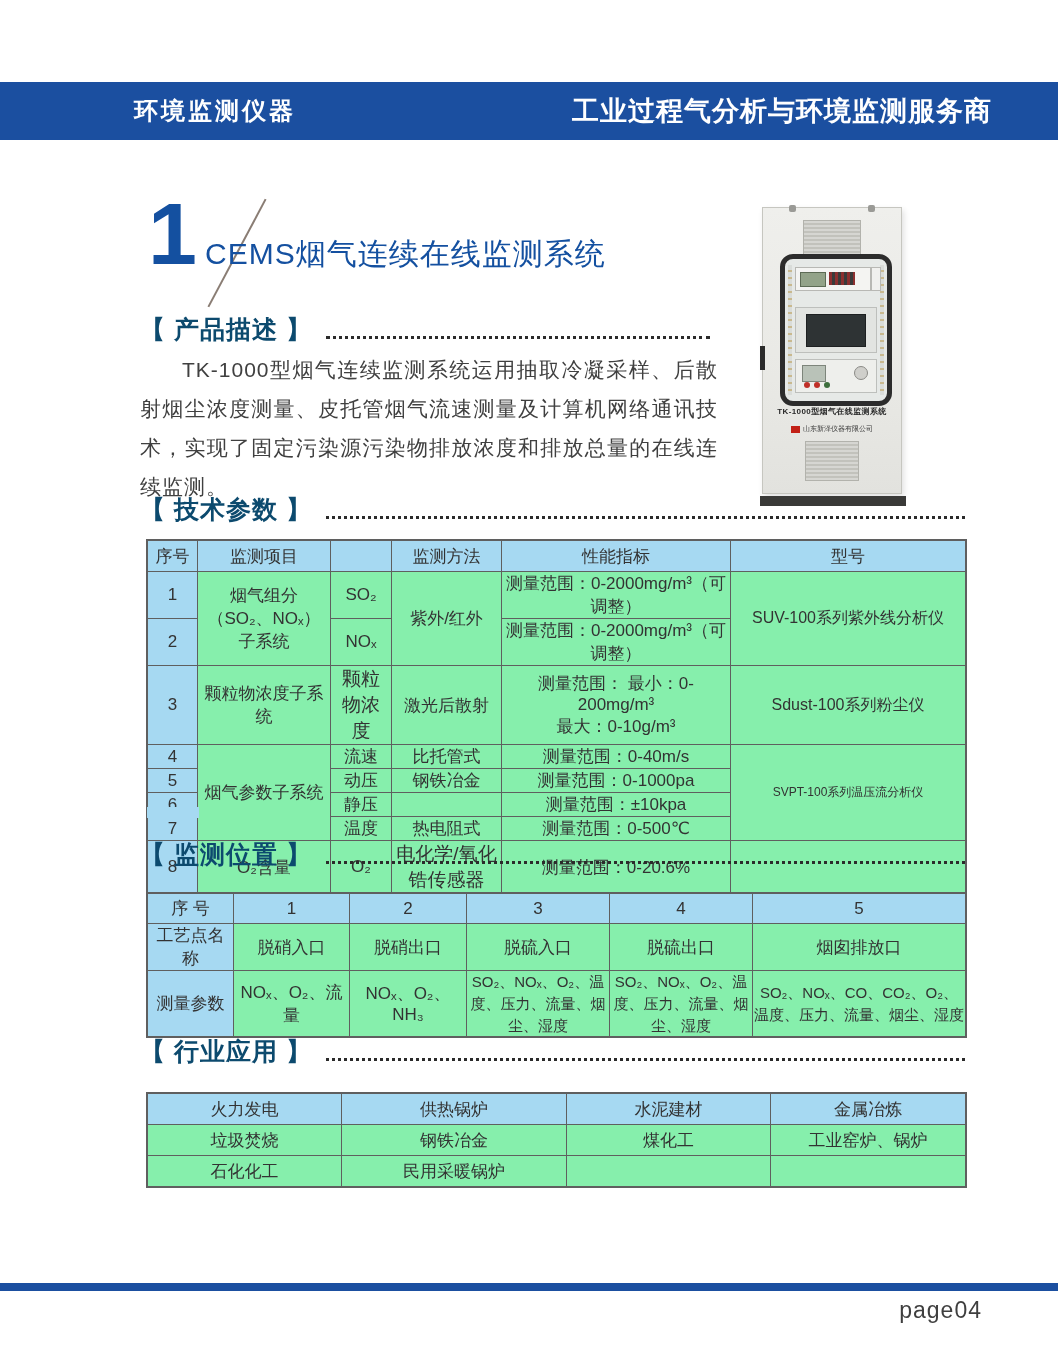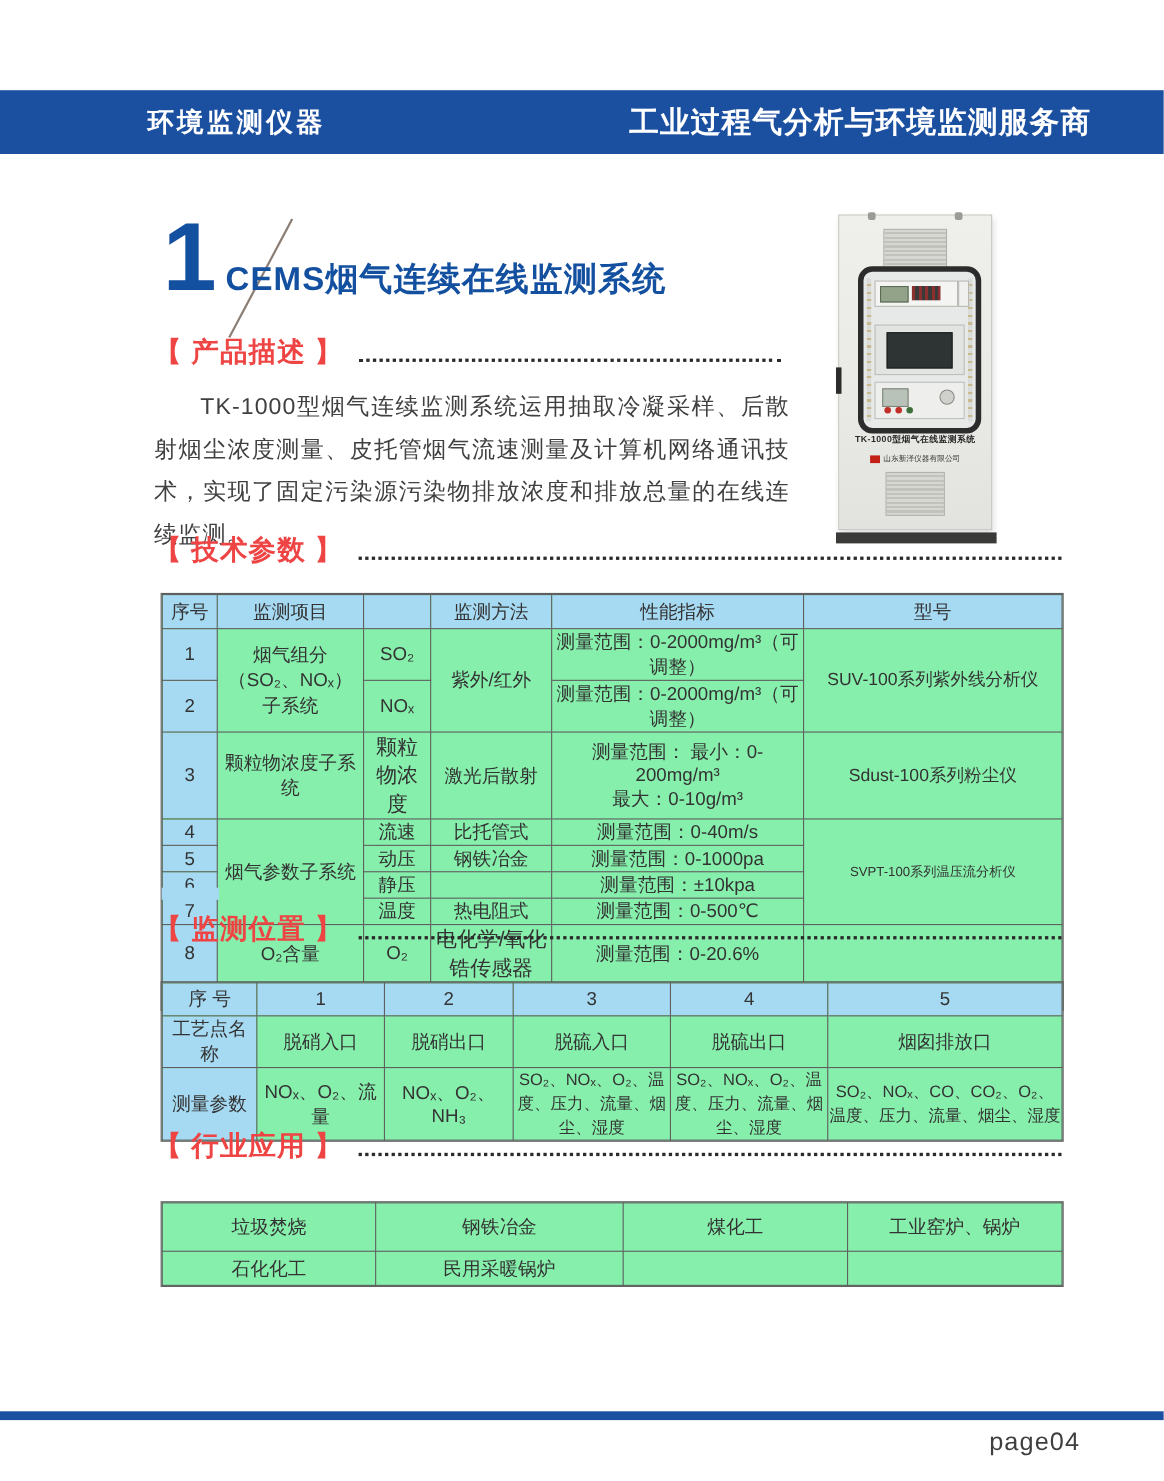--- a/index.html
+++ b/index.html
@@ -17,43 +17,43 @@
   }
   .header-left  { font-size:24px; font-weight:bold; letter-spacing:3px; }
   .header-right { font-size:27px; font-weight:bold; letter-spacing:1px; }
 
   
   .sec1 { position:absolute; left:148px; top:190px; width:600px; height:130px; }
   .big-num { position:absolute; left:0; top:0; font-size:88px; line-height:1;
              font-weight:bold; color:#1450a0; }
   .num-slash { position:absolute; left:88px; top:2px; width:2px; height:122px;
                background:#8a7d74; transform:rotate(28deg); transform-origin:center; }
-  .sec1-title { position:absolute; left:57px; top:44px; font-size:30px; font-weight:bold;
+  .sec1-title { position:absolute; left:57px; top:44px; font-size:30px; font-weight:normal;
                 color:#1450a0; white-space:nowrap; letter-spacing:1px; }
 
   
   .sec-head { position:absolute; left:140px; display:flex; align-items:flex-end; }
-  .sec-head .label { font-size:25px; font-weight:bold; color:#ef4444; white-space:nowrap;
-                     letter-spacing:1px; }
+  .sec-head .label { font-size:25px; font-weight:bold; color:#0c4a6e; white-space:nowrap;
+                     letter-spacing:1px;margin-top:10px; }
   .sec-head .dots { flex:1; border-bottom:3px dotted #2b2b2b; margin:0 0 7px 14px; }
   #head-desc  { top:303px; width:570px; }
   #head-tech  { top:483px; width:825px; }
   #head-pos   { top:828px; width:825px; }
   #head-app   { top:1025px; width:825px;justify-content:flex-end; }
 
   
   .desc-text {
     position:absolute; left:140px; top:350px; width:578px;
     font-size:21px; line-height:39px; color:#404040; text-align:justify;
     text-indent:2em; letter-spacing:1px;
   }
 
   
   .cabinet { position:absolute; left:762px; top:192px; width:140px; height:298px; }
-  .cab-body { position:absolute; left:0; top:3px; width:138px; height:285px;
+  .cab-body { position:absolute; left:0; top:15px; width:138px; height:285px;
               background:linear-gradient(180deg,#efefec 0%,#e9e9e5 60%,#e2e2de 100%);
               border:1px solid #c6c6c0; box-shadow:2px 3px 6px rgba(0,0,0,0.12); }
   .bolt { position:absolute; top:-3px; width:7px; height:7px; background:#9a9a96;
           border-radius:2px; }
   .bolt.b1 { left:26px; } .bolt.b2 { right:26px; }
   .grille { position:absolute; left:50%; transform:translateX(-50%);
             background:repeating-linear-gradient(180deg,#d6d6d2 0 2px,#c2c2bc 2px 4px);
             border:1px solid #b2b2ac; }
   .grille.top    { top:12px; width:56px; height:44px; }
   .grille.bottom { top:233px; width:52px; height:38px; }
@@ -310,21 +310,27 @@
 </div>
 
 <table id="app-table" class="tbl-outline">
   <colgroup>
       <col style="width:194px">
       <col style="width:225px">
       <col style="width:204px">
       <col style="width:195px">
     </colgroup>
   <tbody>
-  <tr style="height:44px">
+      <tr style="height:31px">
+    <td class="hd">火力发电</td>
+    <td class="hd">供热锅炉</td>
+    <td class="hd">水泥建材</td>
+    <td class="hd">金属冶炼</td>
+  </tr>
+  <tr style="height:31px">
     <td>垃圾焚烧</td>
     <td>钢铁冶金</td>
     <td>煤化工</td>
     <td>工业窑炉、锅炉</td>
   </tr>
   <tr style="height:31px">
     <td>石化化工</td>
     <td>民用采暖锅炉</td>
     <td></td>
     <td></td>

